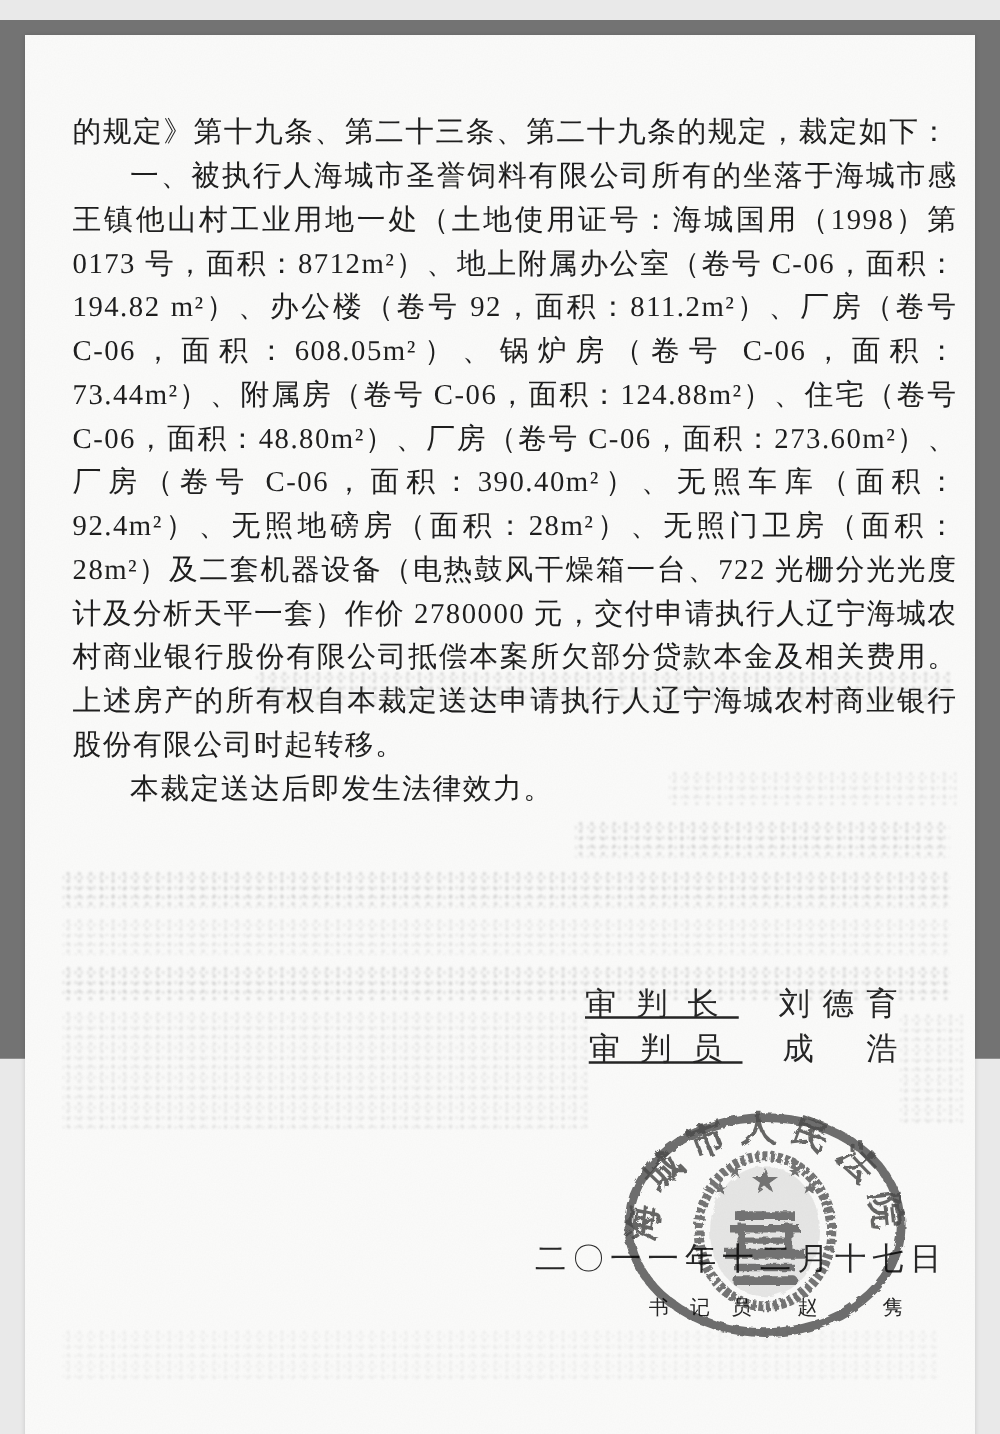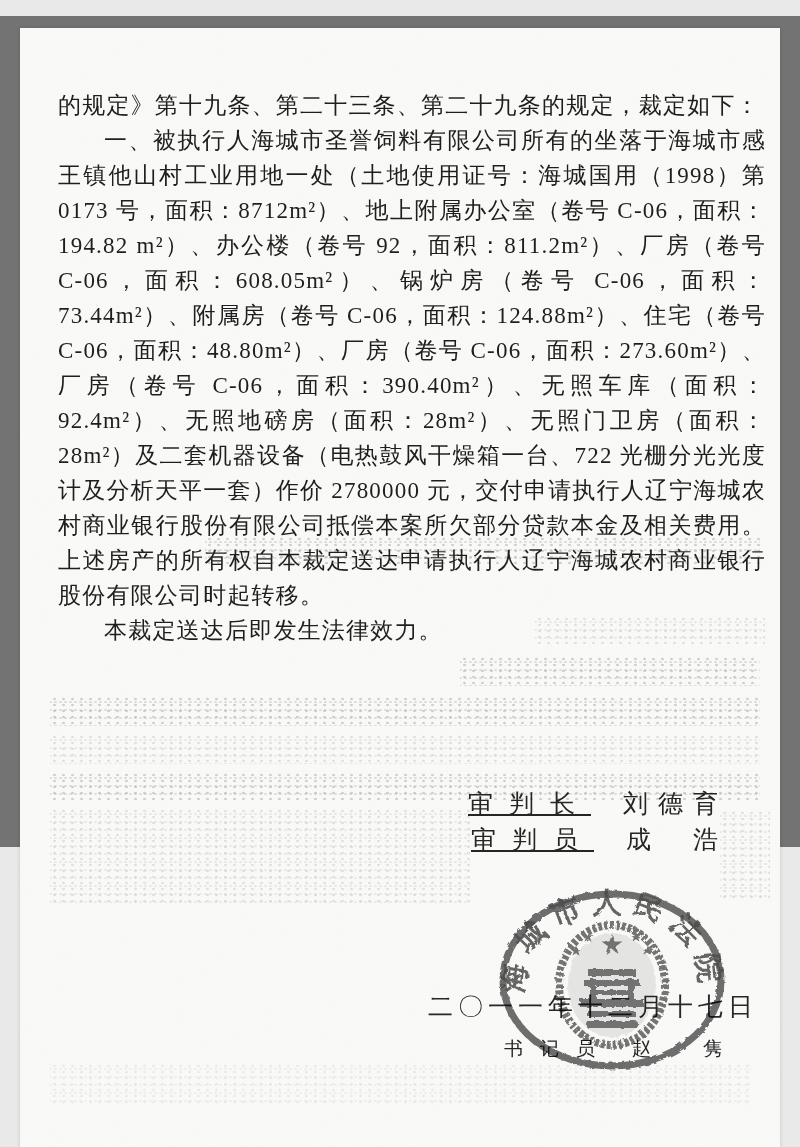--- a/index.html
+++ b/index.html
@@ -20,21 +20,21 @@
                padding-right:62px; color:#242424; }
   .sig-line { line-height:36px; font-size:25px; }
   .sig-role { letter-spacing:16px;text-decoration:underline; }
   .sig-name { letter-spacing:10px; margin-left:32px; margin-right:-10px; }
   .sig-name.wide { letter-spacing:42px; margin-right:-42px; }
 
   .date-line { position:absolute; right:0; top:935px; width:100%; text-align:right;
                padding-right:22px; font-size:25px; letter-spacing:5px; color:#262626;margin-top:27px; }
 
   .clerk-line { position:absolute; right:0; top:1008px; width:100%; text-align:right;
-                padding-right:58px; font-size:19px; color:#242424; }
+                padding-right:58px; font-size:16px; color:#242424; }
   .clerk-role { letter-spacing:17px; }
   .clerk-name { letter-spacing:52px; margin-left:20px; margin-right:-52px; }
 
   
   .seal { position:absolute; left:472px; top:857px; width:240px; height:190px;
           mix-blend-mode:multiply; opacity:.85; }
 
   
   .ghost { position:absolute; pointer-events:none;
     background-image:

